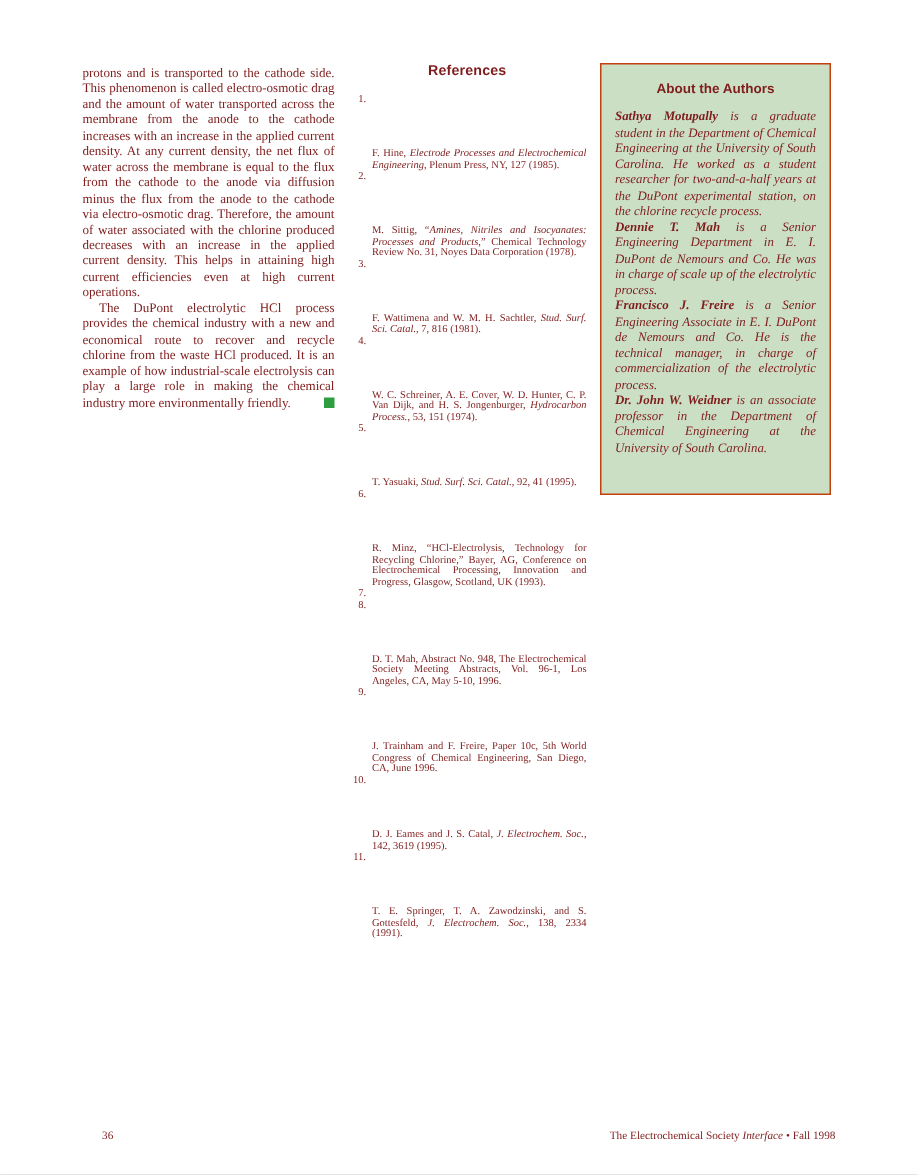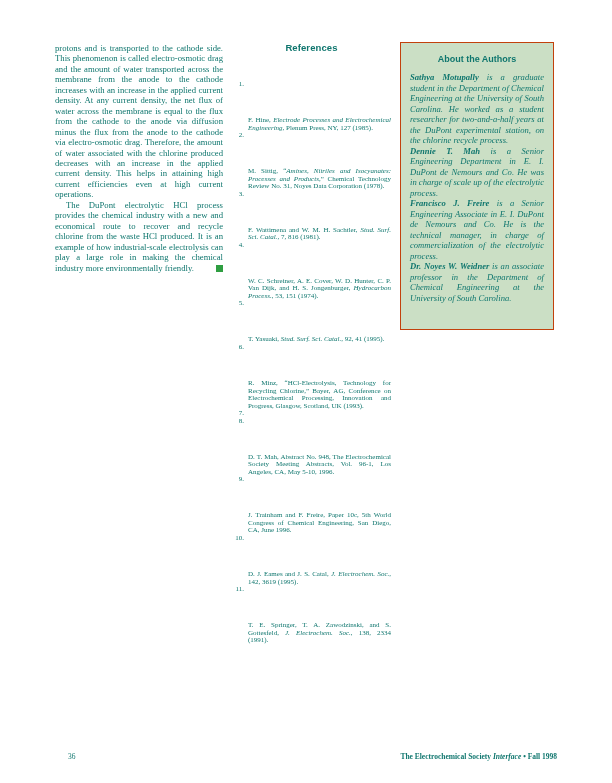--- a/index.html
+++ b/index.html
@@ -4,21 +4,21 @@
 <style>
   html, body { margin: 0; padding: 0; background: #e8e8e8; }
   .page {
     position: relative;
     width: 612px;
     height: 783px;
     margin: 0 auto;
     background: #ffffff;
     box-shadow: 0 0 3px rgba(0,0,0,.25);
     font-family: "Liberation Serif", serif;
-    color: #0f766e;
+    color: #7f1d1d;
     overflow: hidden;
   }
 
   
   .col-left {
     position: absolute;
     left: 55px; top: 43px;
     width: 168px;
     font-size: 8.7px;
     line-height: 10.45px;
@@ -34,21 +34,21 @@
     margin-top: 2px;
   }
 
   
   .col-mid {
     position: absolute;
     left: 232px; top: 42px;
     width: 159px;
   }
   .refs-title {
-    margin: 0 0 28px 0;
+    margin: 0 0 10px 0;
     font-family: "Liberation Sans", sans-serif;
     font-size: 9.5px;
     font-weight: bold;
     text-align: center;
     letter-spacing: 0.1px;
   }
   .ref-list { margin: 0; padding: 0; list-style: none; }
   .ref-item {
     display: flex;
     font-size: 7px;
@@ -92,21 +92,20 @@
   
   .footer-page-num {
     position: absolute;
     left: 68px; top: 752px;
     font-size: 7.5px;
   }
   .footer-journal {
     position: absolute;
     right: 55px; top: 752px;
     font-size: 7.5px;
-    font-weight: bold;
   }
 
   .it { font-style: italic; }
 </style>
 </head>
 <body>
 
 <div class="page">
 
   <section class="col-left">
@@ -182,21 +181,21 @@
 
   <p class="about-entry">
     <span class="author-name">Dennie T. Mah</span><span> is a Senior Engineering Department in E. I. DuPont de Nemours and Co. He was in charge of scale up of the electrolytic process.</span>
   </p>
 
   <p class="about-entry">
     <span class="author-name">Francisco J. Freire</span><span> is a Senior Engineering Associate in E. I. DuPont de Nemours and Co. He is the technical manager, in charge of commercialization of the electrolytic process.</span>
   </p>
 
   <p class="about-entry">
-    <span class="author-name">Dr. Noyes W. Weidner</span><span> is an associate professor in the Department of Chemical Engineering at the University of South Carolina.</span>
+    <span class="author-name">Dr. John W. Weidner</span><span> is an associate professor in the Department of Chemical Engineering at the University of South Carolina.</span>
   </p>
 </div>
   </aside>
 
   <div class="footer-page-num">36</div>
   <div class="footer-journal" id="footer-journal"><span>The Electrochemical Society </span><span class="it">Interface</span><span> • Fall 1998</span></div>
 
 </div>
 
 </body></html>

